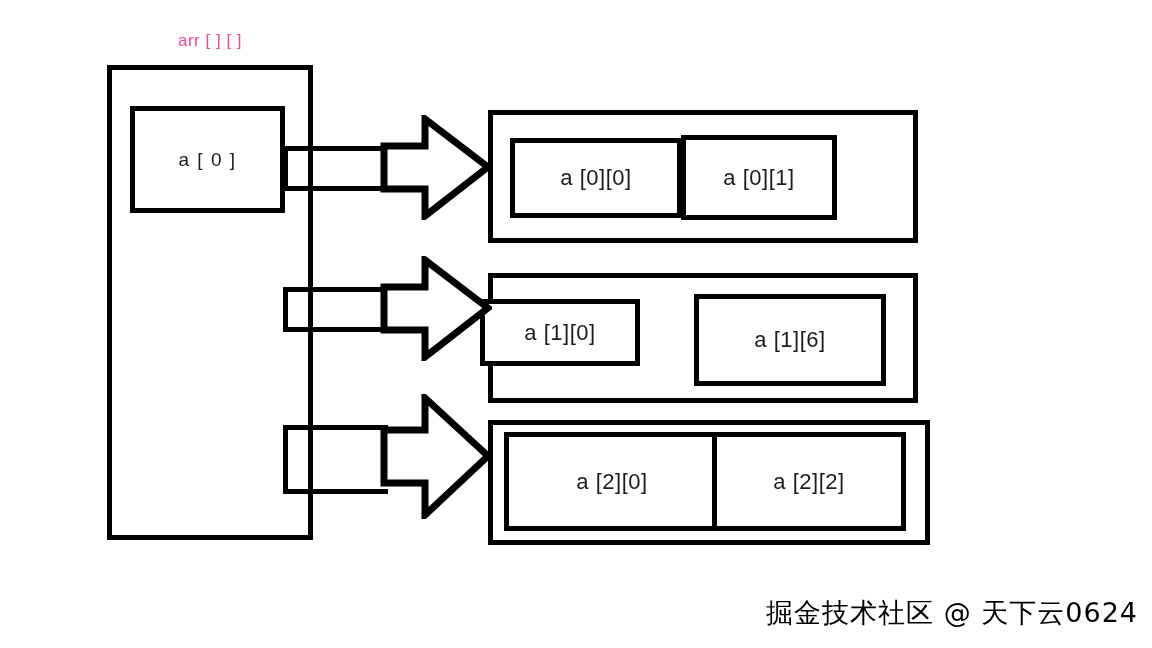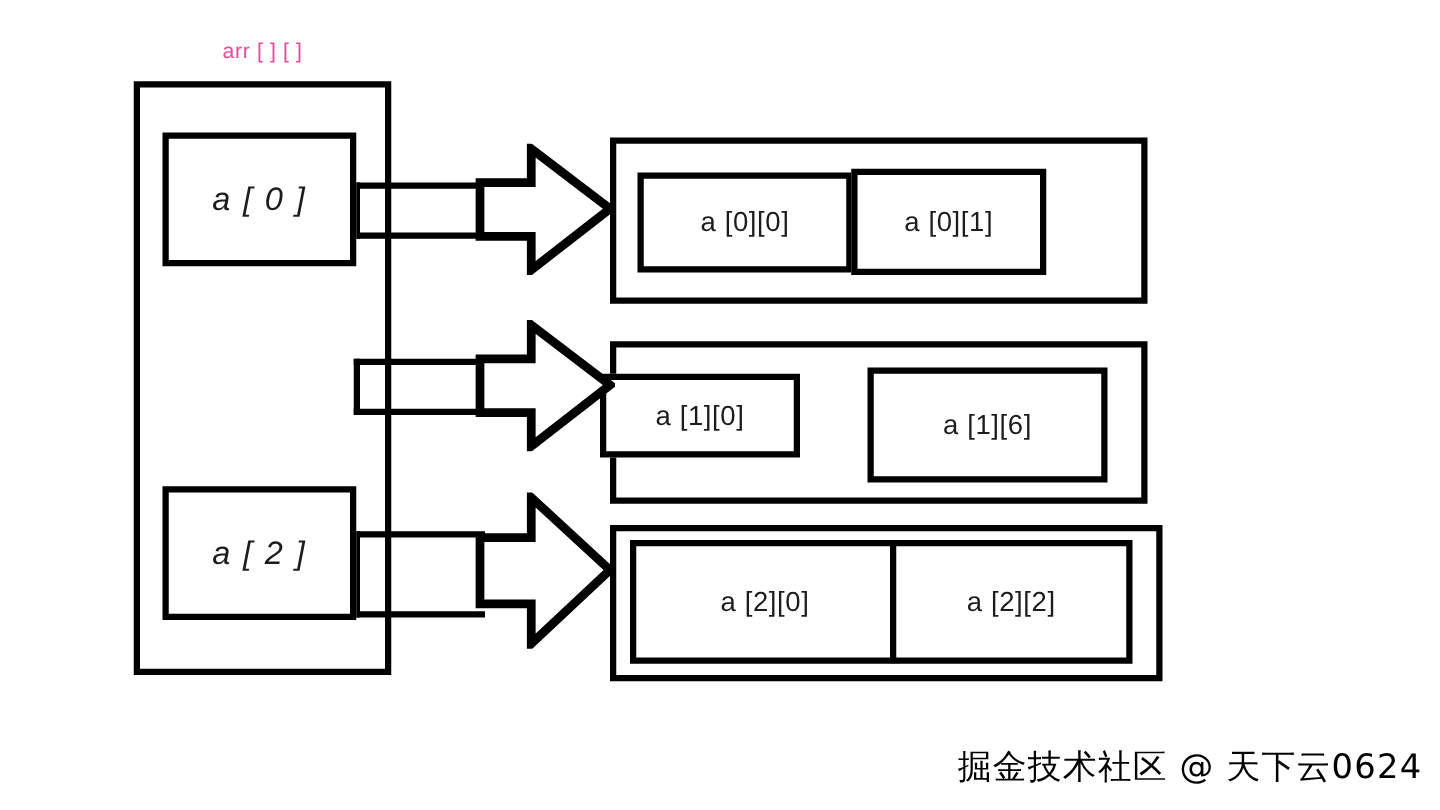--- a/index.html
+++ b/index.html
@@ -45,25 +45,24 @@
     height: 107px;
     border: 5px solid #000000;
     box-sizing: border-box;
     background: #ffffff;
     display: flex;
     align-items: center;
     justify-content: center;
     z-index: 3;
   }
   .left-box .lbl {
-    font-size: 26px;
+    font-size: 19px;
     color: #1c1c1c;
     letter-spacing: 1.5px;
     white-space: nowrap;
-    font-style: italic;
   }
   .left-box-0 { top: 106px; }
   .left-box-1 { top: 251px; }
   .left-box-2 { top: 389px; }
 
   
   .conn {
     position: absolute;
     background: #000000;
     height: 5px;
@@ -130,23 +129,20 @@
   <div class="conn" style="left:283px; top:327px; width:105px;"></div>
   <div class="conn" style="left:283px; top:287px; width:5px; height:45px;"></div>
 
   <div class="conn" style="left:283px; top:425px; width:105px;"></div>
   <div class="conn" style="left:283px; top:489px; width:105px;"></div>
   <div class="conn" style="left:283px; top:425px; width:5px; height:69px;"></div>
 
   <div class="left-box left-box-0">
     <span class="lbl">a [ 0 ]</span>
   </div>
-  <div class="left-box left-box-2">
-    <span class="lbl">a [ 2 ]</span>
-  </div>
 
   <div class="arrow-wrap" style="left:380px; top:115px;">
     <svg width="112" height="105" viewBox="0 0 112 105">
       <polygon points="4,31 45,31 45,4 108,52 45,101 45,74 4,74" fill="#ffffff" stroke="#000000" stroke-width="7" stroke-linejoin="miter"></polygon>
     </svg>
   </div>
 
   <div class="arrow-wrap" style="left:380px; top:256px;">
     <svg width="112" height="105" viewBox="0 0 112 105">
       <polygon points="4,31 45,31 45,4 108,52 45,101 45,74 4,74" fill="#ffffff" stroke="#000000" stroke-width="7" stroke-linejoin="miter"></polygon>

